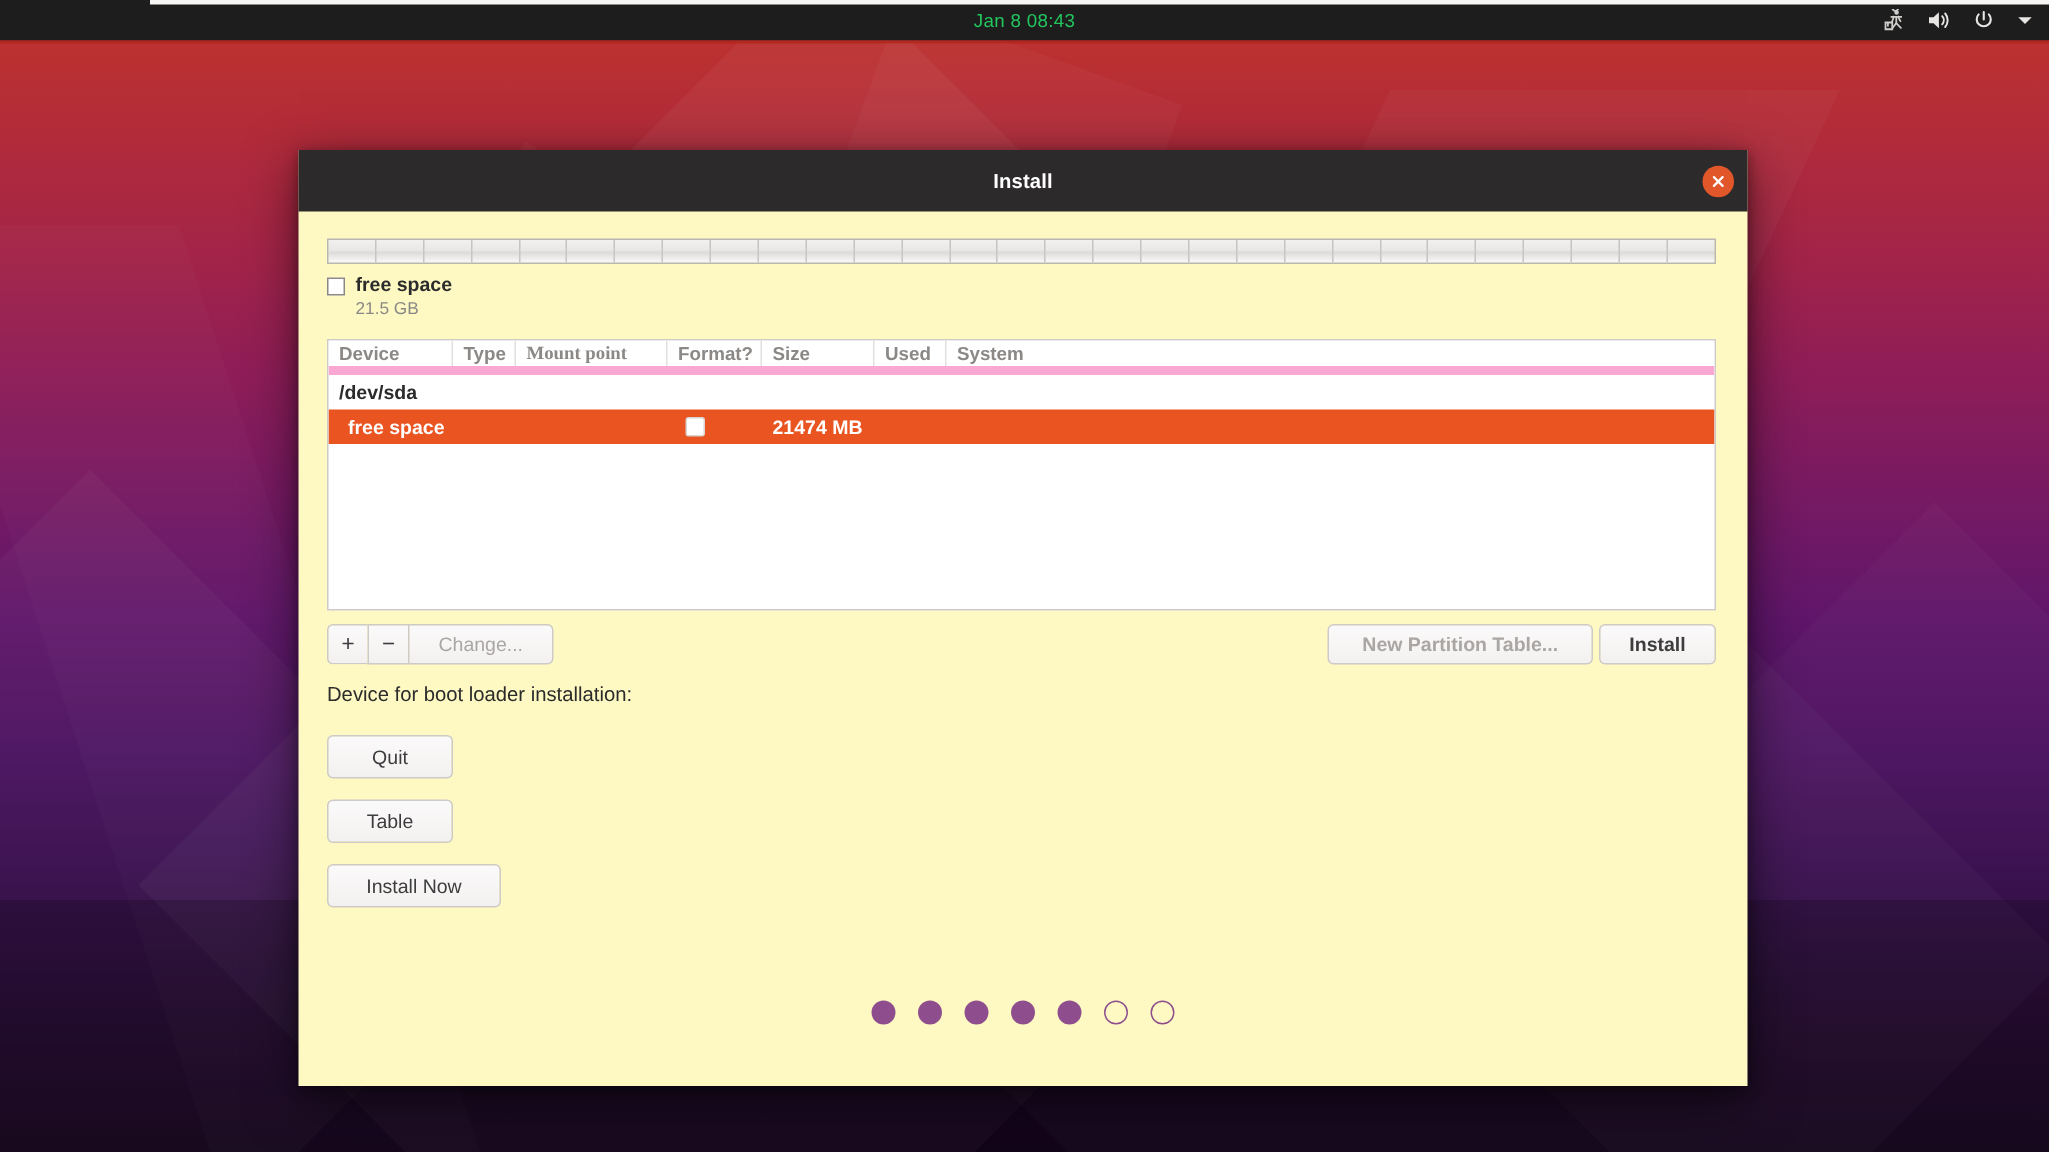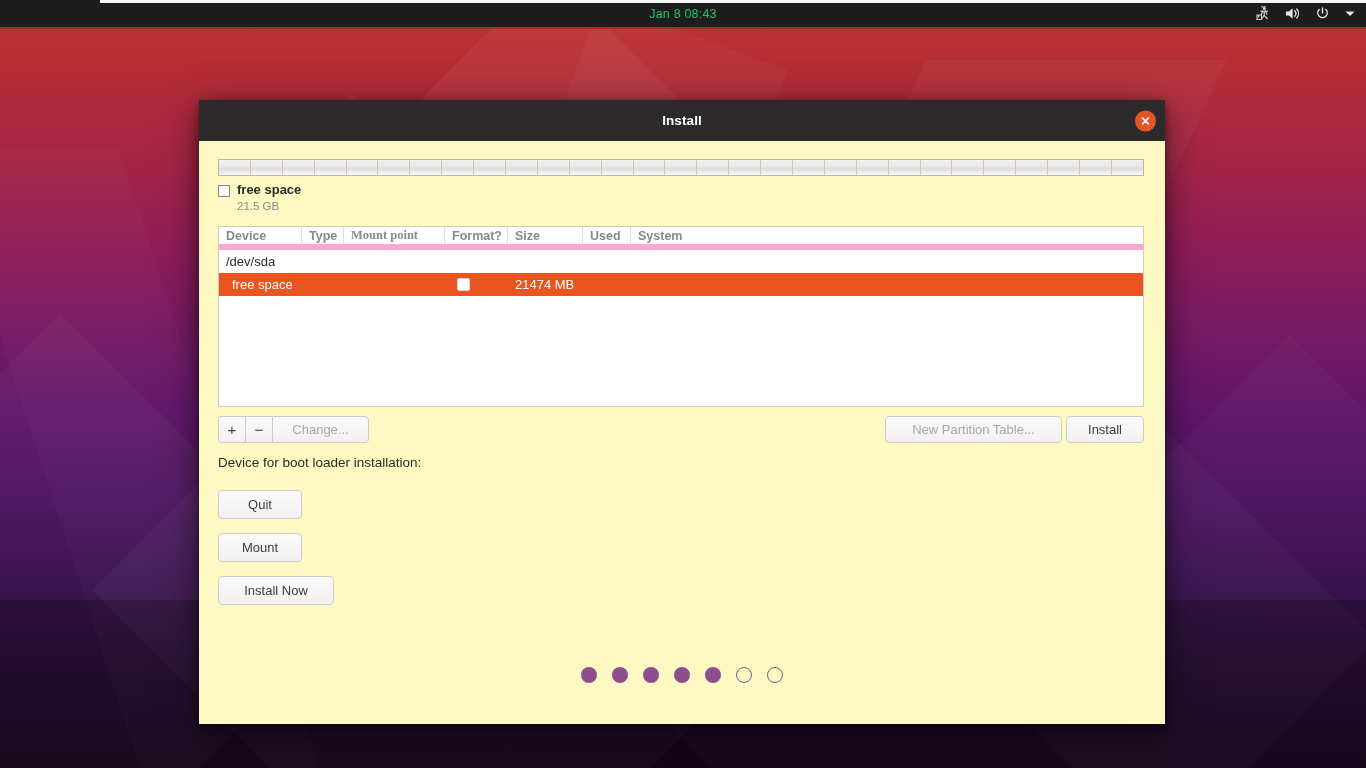--- a/index.html
+++ b/index.html
@@ -138,21 +138,21 @@
   #thead .th{
     font-size:12.5px; font-weight:bold; color:#8b8886;
     border-right:1px solid #e2e0dd;
     display:flex; align-items:center; padding-left:7px;
   }
   #thead .th:last-child{ border-right:none; }
   .c-device{ width:83px; } .c-type{ width:42px; } .c-mount{ width:101px;font-family:Liberation Serif, serif; }
   .c-format{ width:63px; } .c-size{ width:75px; } .c-used{ width:48px; }
   .c-system{ flex:1; }
 
-  .trow{ display:flex; height:23px; align-items:center; }
+  .trow{ display:flex; height:23px; align-items:center;font-weight:bold; }
   .trow .cell{ display:flex; align-items:center; padding-left:7px; font-size:13px; }
   .trow.disk .cell{ color:#2b2b2b; }
   .trow.selected{ background:#e95420; }
   .trow.selected .cell{ color:#ffffff; }
   .trow .cell.indent{ padding-left:13px; }
   .rowcheck{
     width:13px; height:13px; background:#ffffff;
     border:1px solid #d8d5d2; border-radius:2px;
   }
   .c-format.cellbox{ display:flex; align-items:center; justify-content:flex-start; padding-left:12px; }
@@ -177,21 +177,21 @@
   .btn{
     height:27px; background:linear-gradient(to bottom,#fbfafa,#f3f1f0);
     border:1px solid #cdcac7; border-radius:4px;
     font-size:13px; color:#3d3d3d; cursor:pointer;
     display:flex; align-items:center; justify-content:center;
     font-family:"Liberation Sans", sans-serif;
   }
   .btn.disabled{ color:#a9a6a3; }
   #newparttable{ width:177px; }
   #revertbtn{ width:78px; margin-left:4px; }
-  #rightgroup{ display:flex; }
+  #rightgroup{ display:flex;font-weight:bold; }
 
   #bootlabel{ margin-top:12px; font-size:13.5px; color:#2b2b2b; }
 
   #bootselect{
     margin-top:8px; width:926px; height:30px;
     background:#fdfcfc; border:1px solid #cdcac7; border-radius:4px;
     display:flex; align-items:center; justify-content:space-between;
     padding:0 10px 0 10px; cursor:pointer;
   }
   #bootselectval{ font-size:13px; color:#2b2b2b; }
@@ -367,21 +367,21 @@
       <div id="rightgroup">
         <div class="btn disabled" id="newparttable">New Partition Table...</div>
         <div class="btn" id="revertbtn">Install</div>
       </div>
     </div>
 
     <div id="bootlabel">Device for boot loader installation:</div>
 
     <div id="actions">
       <div class="btn" id="quitbtn">Quit</div>
-      <div class="btn" id="backbtn">Mount</div>
+      <div class="btn" id="backbtn">Table</div>
       <div class="btn" id="installbtn">Install Now</div>
     </div>
   </div>
 
   <div id="dots">
       <div class="dot filled"></div>
       <div class="dot filled"></div>
       <div class="dot filled"></div>
       <div class="dot filled"></div>
       <div class="dot filled"></div>

